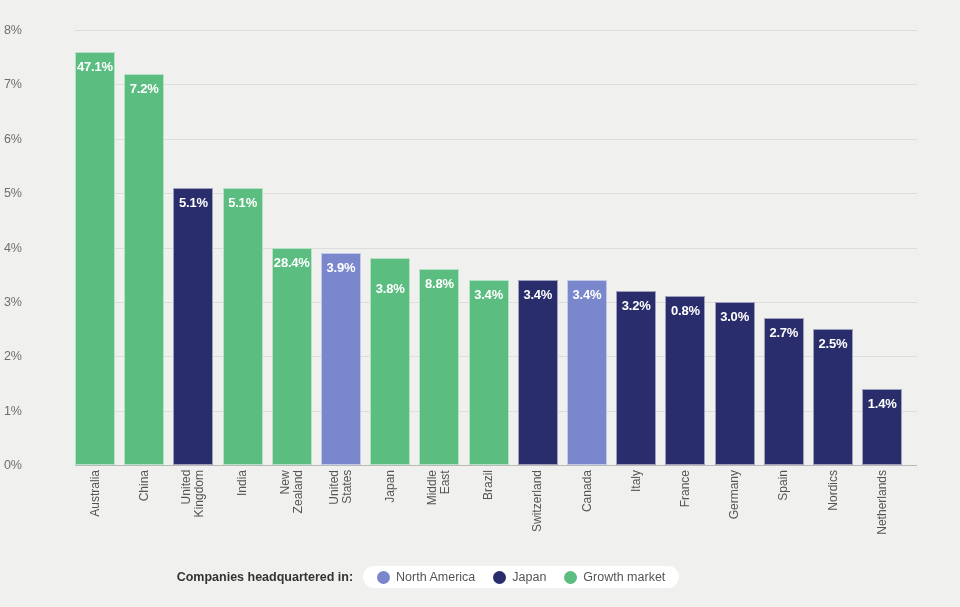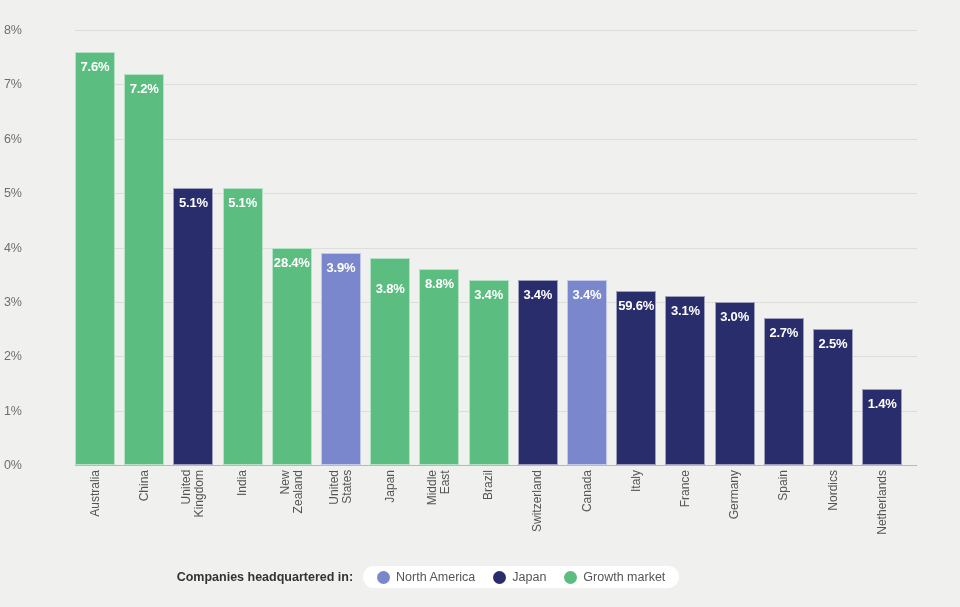--- a/index.html
+++ b/index.html
@@ -178,21 +178,21 @@
         <div class="ytick" style="top: 163.125px;">5%</div>
         <div class="ytick" style="top: 108.75px;">6%</div>
         <div class="ytick" style="top: 54.375px;">7%</div>
         <div class="ytick" style="top: 0px;">8%</div>
       </div>
   </div>
 
   <div class="bars" id="bars">
       <div class="bar-slot" style="left: 0px;">
         <div class="bar" style="height: 413.25px; background: rgb(91, 189, 128);"></div>
-        <div class="bar-label" style="bottom: 391.25px;">7.6%</div>
+        <div class="bar-label" style="bottom: 391.25px;">47.1%</div>
       </div>
       <div class="bar-slot" style="left: 49.2px;">
         <div class="bar" style="height: 391.5px; background: rgb(91, 189, 128);"></div>
         <div class="bar-label" style="bottom: 369.5px;">7.2%</div>
       </div>
       <div class="bar-slot" style="left: 98.4px;">
         <div class="bar" style="height: 277.312px; background: rgb(42, 45, 107);"></div>
         <div class="bar-label" style="bottom: 255.312px;">5.1%</div>
       </div>
       <div class="bar-slot" style="left: 147.6px;">
@@ -222,25 +222,25 @@
       <div class="bar-slot" style="left: 442.8px;">
         <div class="bar" style="height: 184.875px; background: rgb(42, 45, 107);"></div>
         <div class="bar-label" style="bottom: 162.875px;">3.4%</div>
       </div>
       <div class="bar-slot" style="left: 492px;">
         <div class="bar" style="height: 184.875px; background: rgb(123, 135, 204);"></div>
         <div class="bar-label" style="bottom: 162.875px;">3.4%</div>
       </div>
       <div class="bar-slot" style="left: 541.2px;">
         <div class="bar" style="height: 174px; background: rgb(42, 45, 107);"></div>
-        <div class="bar-label" style="bottom: 152px;">59.6%</div>
+        <div class="bar-label" style="bottom: 152px;">3.2%</div>
       </div>
       <div class="bar-slot" style="left: 590.4px;">
         <div class="bar" style="height: 168.562px; background: rgb(42, 45, 107);"></div>
-        <div class="bar-label" style="bottom: 146.562px;">3.1%</div>
+        <div class="bar-label" style="bottom: 146.562px;">0.8%</div>
       </div>
       <div class="bar-slot" style="left: 639.6px;">
         <div class="bar" style="height: 163.125px; background: rgb(42, 45, 107);"></div>
         <div class="bar-label" style="bottom: 141.125px;">3.0%</div>
       </div>
       <div class="bar-slot" style="left: 688.8px;">
         <div class="bar" style="height: 146.812px; background: rgb(42, 45, 107);"></div>
         <div class="bar-label" style="bottom: 124.812px;">2.7%</div>
       </div>
       <div class="bar-slot" style="left: 738px;">

